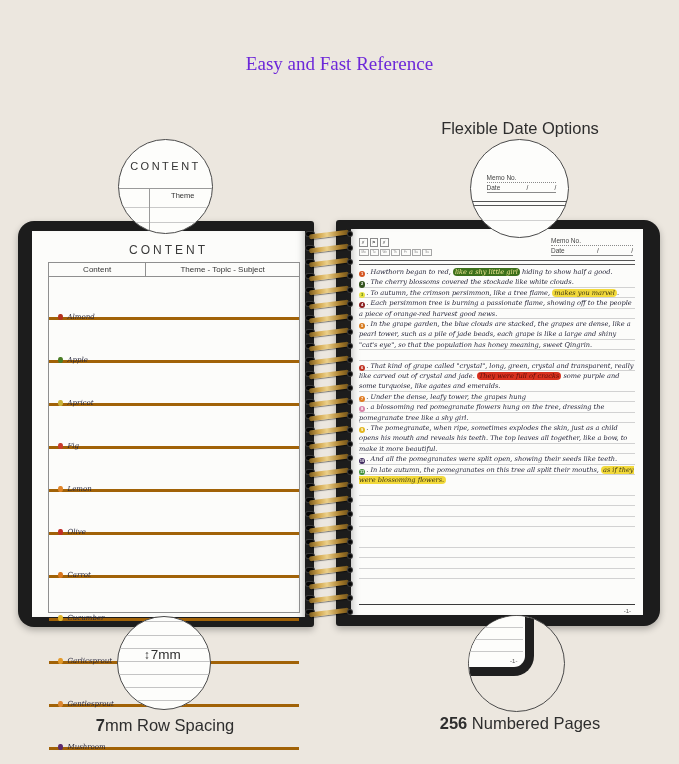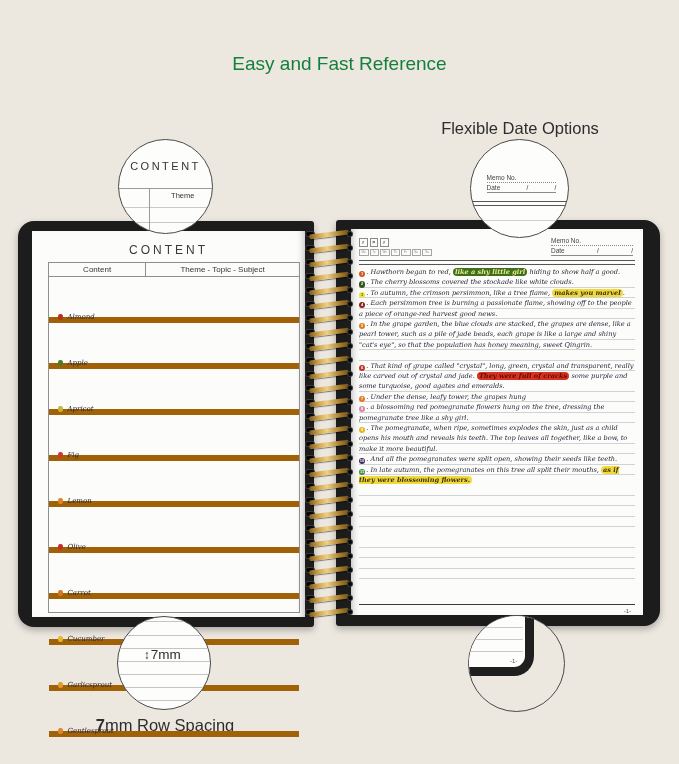--- a/index.html
+++ b/index.html
@@ -1,20 +1,20 @@
 <!DOCTYPE html>
 <html><head>
 <meta charset="utf-8">
 <style>
   html,body{margin:0;padding:0;}
   .stage{position:relative;width:679px;height:764px;background:#ece7df;font-family:"Liberation Sans",sans-serif;overflow:hidden;}
 
   
   .title{position:absolute;top:18px;left:0;width:100%;text-align:center;font-size:29px;font-weight:bold;letter-spacing:-.5px;color:#161616;}
-  .subtitle{position:absolute;top:53px;left:0;width:100%;text-align:center;font-size:19px;color:#15803d;}
+  .subtitle{position:absolute;top:53px;left:0;width:100%;text-align:center;font-size:19px;color:#6d28d9;font-family:Liberation Serif, serif;}
 
   
   .callout-label{position:absolute;width:320px;text-align:center;font-size:16.5px;color:#2e2e2e;}
   .callout-label b{font-weight:bold;}
   .lab-tl{left:5px;top:119px;}
   .lab-tr{left:360px;top:119px;}
   .lab-bl{left:5px;top:716px;}
   .lab-br{left:360px;top:714px;}
 
   
@@ -60,28 +60,28 @@
         background:linear-gradient(90deg,#7a5a1d,#d2a74e 25%,#ecd08a 45%,#a87c2a 78%,#6e511a);box-shadow:0 1px 1px rgba(0,0,0,.5);}
   .hole{position:absolute;top:4px;width:4px;height:4px;border-radius:50%;background:#050505;box-shadow:0 0 0 1px #3a3a3a;}
   .hole.hl{left:1px;} .hole.hr{right:1px;}
 
   
   .lp-heading{position:absolute;top:12px;width:100%;text-align:center;font-size:12px;letter-spacing:3px;color:#3a3a3a;}
   .ctable{position:absolute;left:16px;right:5px;top:31px;bottom:4px;border:1px solid #8f8f8f;display:flex;flex-direction:column;}
   .thead{flex:0 0 13px;display:flex;border-bottom:1px solid #8f8f8f;font-size:8px;color:#333;align-items:center;}
   .thead .c1{flex:0 0 38.5%;text-align:center;}
   .thead .c2{flex:1;text-align:center;border-left:1px solid #8f8f8f;align-self:stretch;display:flex;align-items:center;justify-content:center;}
-  .trow{flex:1;display:flex;border-bottom:6px solid #a16207;min-height:0;align-items:center;margin-top:40px;}
+  .trow{flex:1;display:flex;border-bottom:3px solid #a16207;min-height:0;align-items:center;margin-top:40px;}
   .trow .c1{flex:0 0 38.5%;display:flex;align-items:center;overflow:hidden;}
   .trow .c2{flex:1;border-left:1px solid #9a9a9a;align-self:stretch;display:flex;align-items:center;padding-left:4px;overflow:hidden;white-space:nowrap;position:relative;}
   .script{font-family:"DejaVu Serif","Liberation Serif",serif;font-style:italic;color:#26263a;}
   .trow .name{font-size:7px;}
   .trow .desc{font-size:6.3px;}
   .fruit{display:inline-block;width:4.5px;height:6.5px;border-radius:50% 50% 48% 48%;margin:0 5px 0 9px;flex:none;}
-  .hl{border-radius:4px;padding:0 2px;font-weight:bold;}
+  .hl{border-radius:4px;padding:0 2px;}
   .hl-red{background:#d8311f;color:#5c0d08;}
   .hl-yellow{background:#f2d93b;color:#3a3413;}
   .hl-purple{background:#a489d4;color:#2a1650;}
   .hl-orange{background:#ee7b17;color:#5a2604;}
   .hl-green{background:#3c701b;color:#ece390;}
   .tri-down{position:absolute;right:8px;top:50%;margin-top:-2px;width:0;height:0;border-left:3px solid transparent;border-right:3px solid transparent;border-top:5px solid #c2a232;}
 
   
   .rp-legend{position:absolute;left:8px;top:9px;}
   .chkrow{display:flex;gap:2px;}
@@ -103,20 +103,21 @@
 </style>
 </head>
 <body>
 
 <div class="stage">
 
   <div class="subtitle">Easy and Fast Reference</div>
 
   <div class="callout-label lab-tr">Flexible Date Options</div>
   <div class="callout-label lab-bl"><b>7</b><span>mm Row Spacing</span></div>
+  <div class="callout-label lab-br"><b>256</b><span> Numbered Pages</span></div>
 
   <div class="cover cover-left"></div>
   <div class="cover cover-right"></div>
 
   <div class="page page-left">
     <div class="lp-heading">CONTENT</div>
     <div class="ctable">
       <div class="thead">
         <div class="c1">Content</div>
         <div class="c2">Theme - Topic - Subject</div>
@@ -334,21 +335,21 @@
         <span>/</span>
       </div>
     </div>
     <div class="rp-rule"></div>
     <div class="notes script">
         <p><span class="nmark" style="background: rgb(212, 84, 31);">1</span>. <span>Hawthorn began to red, </span><span class="hl hl-green">like a shy little girl</span><span> hiding to show half a good.</span></p>
         <p><span class="nmark" style="background: rgb(51, 83, 29);">2</span>. <span>The cherry blossoms covered the stockade like white clouds.</span></p>
         <p><span class="nmark" style="background: rgb(233, 226, 67); color: rgb(75, 122, 21);">3</span>. <span>To autumn, the crimson persimmon, like a tree flame, </span><span class="hl hl-yellow">makes you marvel</span><span>.</span></p>
         <p><span class="nmark" style="background: rgb(140, 31, 31);">4</span>. <span>Each persimmon tree is burning a passionate flame, showing off to the people a piece of orange-red harvest good news.</span></p>
         <p style="margin-bottom: 10.4px;"><span class="nmark" style="background: rgb(215, 123, 30);">5</span>. <span>In the grape garden, the blue clouds are stacked, the grapes are dense, like a pearl tower, such as a pile of jade beads, each grape is like a large and shiny "cat's eye", so that the population has honey meaning, sweet Qingrin.</span></p>
-        <p><span class="nmark" style="background: rgb(192, 51, 34);">6</span>. <span>That kind of grape called "crystal", long, green, crystal and transparent, really like carved out of crystal and jade. </span><span class="hl hl-red">They were full of cracks</span><span> some purple and some turquoise, good agates and emeralds.</span></p>
+        <p><span class="nmark" style="background: rgb(192, 51, 34);">6</span>. <span>That kind of grape called "crystal", long, green, crystal and transparent, really like carved out of crystal and jade. </span><span class="hl hl-red">They were full of cracks</span><span> some purple and some turquoise, like agates and emeralds.</span></p>
         <p><span class="nmark" style="background: rgb(224, 123, 32);">7</span>. <span>Under the dense, leafy tower, the grapes hung</span></p>
         <p><span class="nmark" style="background: rgb(216, 131, 168);">8</span>. <span>a blossoming red pomegranate flowers hung on the tree, dressing the pomegranate tree like a shy girl.</span></p>
         <p><span class="nmark" style="background: rgb(227, 183, 30);">9</span>. <span>The pomegranate, when ripe, sometimes explodes the skin, just as a child opens his mouth and reveals his teeth. The top leaves all together, like a bow, to make it more beautiful.</span></p>
         <p><span class="nmark" style="background: rgb(63, 42, 94);">10</span>. <span>And all the pomegranates were split open, showing their seeds like teeth.</span></p>
         <p><span class="nmark" style="background: rgb(63, 143, 58);">11</span>. <span>In late autumn, the pomegranates on this tree all split their mouths, </span><span class="hl hl-yellow">as if they were blossoming flowers.</span></p>
       </div>
     <div class="rp-bottomline"></div>
     <div class="rp-pnum">-1-</div>
   </div>
 

